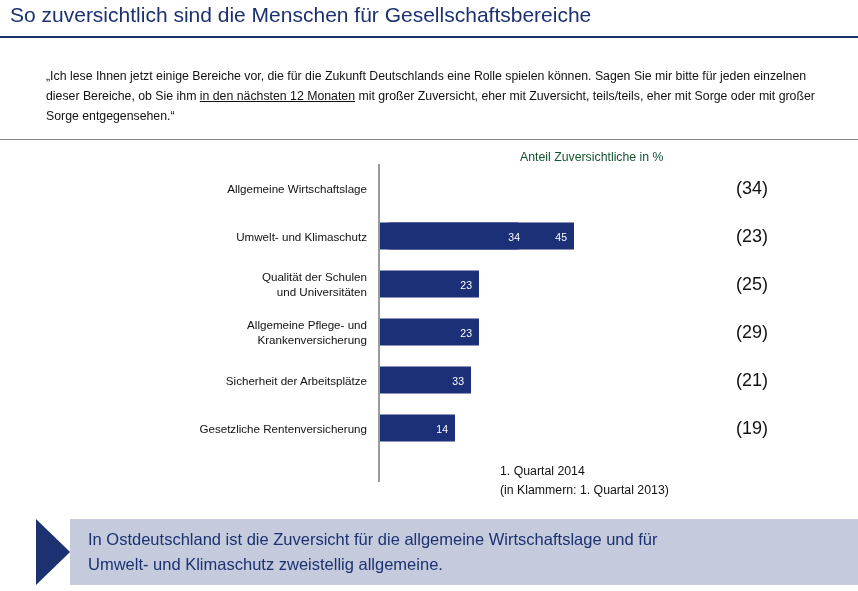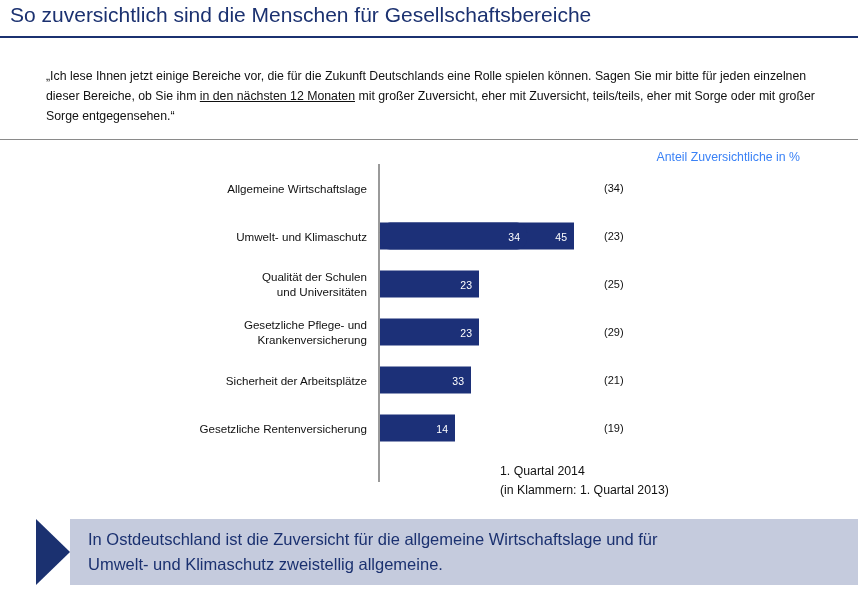--- a/index.html
+++ b/index.html
@@ -66,23 +66,23 @@
     left: 0px;
     top: 140px;
     width: 858px;
     height: 370px;
   }
   .col-header {
     position: absolute;
     left: 520px;
     top: 10px;
     width: 280px;
-    text-align: right;
+    text-align: left;
     font-size: 12.3px;
-    color: #3b82f6;
+    color: #14532d;
   }
   .axis {
     position: absolute;
     left: 378px;
     top: 24px;
     width: 1.5px;
     height: 318px;
     background: #9a9a9a;
   }
   .rows {
@@ -122,26 +122,26 @@
   .bar-value {
     position: absolute;
     right: 7px;
     top: 50%;
     transform: translateY(-50%);
     color: #ffffff;
     font-size: 10.5px;
   }
   .prev-value {
     position: absolute;
-    left: 604px;
+    left: 628px;
     width: 140px;
-    text-align: left;
+    text-align: right;
     top: 50%;
     transform: translateY(-50%);
-    font-size: 11px;
+    font-size: 18px;
     color: #111111;
   }
   .source {
     position: absolute;
     left: 500px;
     top: 322px;
     width: 300px;
     text-align: left;
     font-size: 12.3px;
     line-height: 19px;
@@ -232,21 +232,21 @@
         <div class="bar-wrap" style="width:99px;">
           <div class="bar" style="width:99px;">
             <span class="bar-value">23</span>
           </div>
         </div>
         <div class="prev-value">(25)</div>
       </div>
 
       <div class="row">
         <div class="row-label">
-          <span>Gesetzliche Pflege- und</span><br>
+          <span>Allgemeine Pflege- und</span><br>
           <span>Krankenversicherung</span>
         </div>
         <div class="bar-wrap" style="width:99px;">
           <div class="bar" style="width:99px;">
             <span class="bar-value">23</span>
           </div>
         </div>
         <div class="prev-value">(29)</div>
       </div>
 

